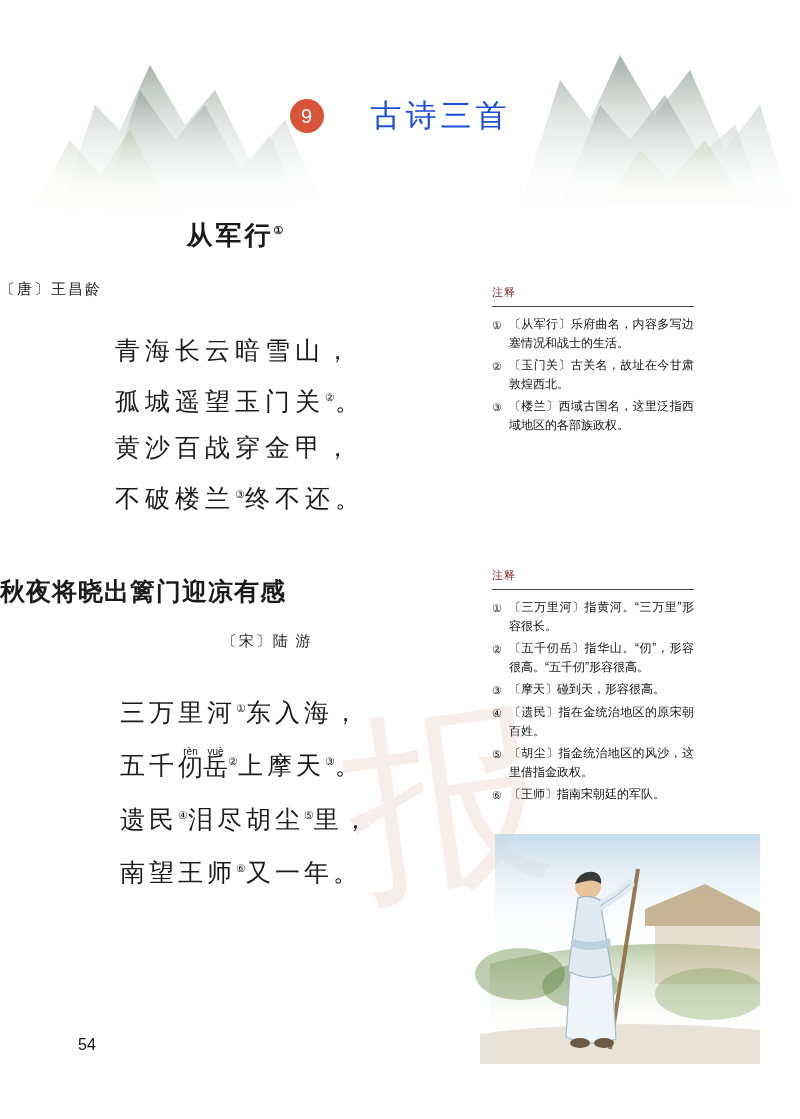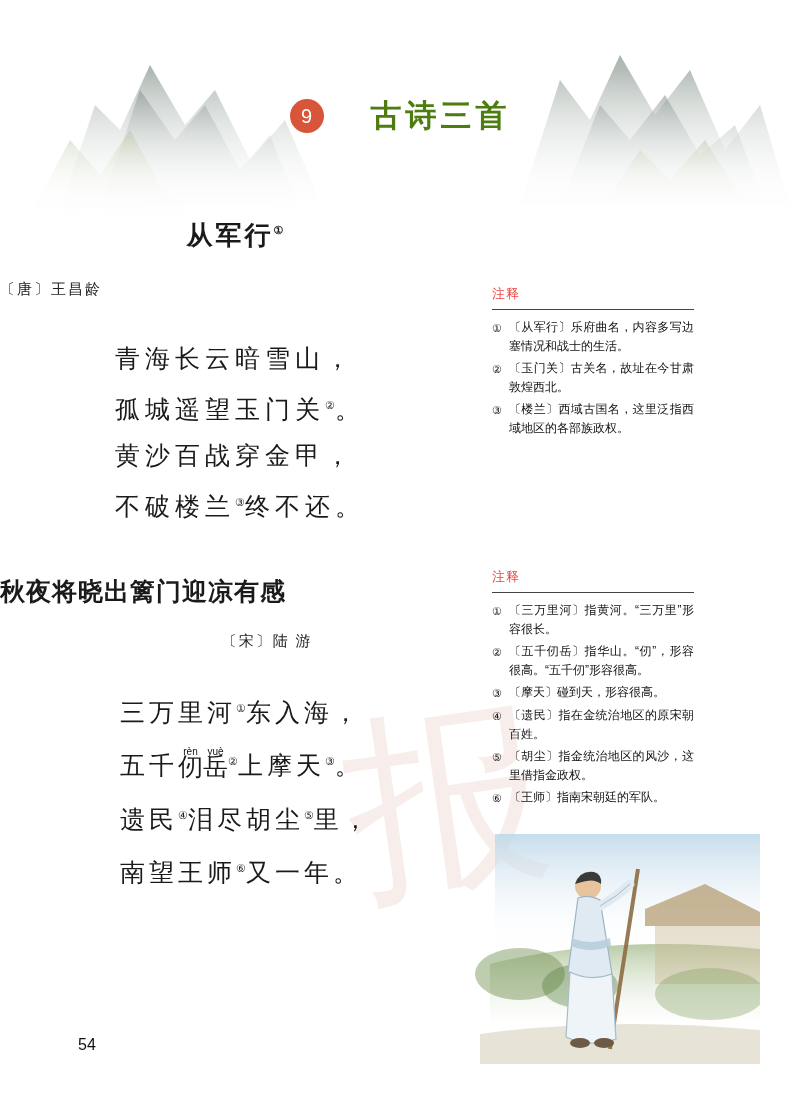--- a/index.html
+++ b/index.html
@@ -56,24 +56,24 @@
     color: #fff;
     font-size: 20px;
     font-family: "Liberation Sans", sans-serif;
     text-align: center;
     vertical-align: middle;
     margin-right: 12px;
   }
   .chapter-title {
     display: inline-block;
     font-size: 31px;
-    font-weight: bold;
+    font-weight: normal;
     letter-spacing: 4px;
     vertical-align: middle;
-    color: #4d7c0f;
+    color: #1d4ed8;
     margin-left: 35px;
   }
 
   
   .poem1-title {
     position: absolute;
     left: 0;
     top: 218px;
     width: 470px;
     text-align: center;
@@ -86,21 +86,21 @@
     left: 0;
     top: 280px;
     width: 470px;
     font-size: 15px;
     letter-spacing: 2px;
     color: #222;
   }
   .poem1-body {
     position: absolute;
     left: 115px;
-    top: 336px;
+    top: 328px;
     width: 360px;
     font-size: 25px;
     line-height: 46px;
     letter-spacing: 5px;
   }
   .poem1-body .line {
     white-space: nowrap;
   }
 
   
@@ -167,24 +167,24 @@
   .notes {
     position: absolute;
     width: 202px;
     left: 492px;
     font-family: "Liberation Sans", sans-serif;
   }
   .notes-1 { top: 285px; }
   .notes-2 { top: 568px; }
 
   .notes-label {
-    font-size: 13px;
+    font-size: 11px;
     letter-spacing: 1px;
     margin-bottom: 6px;
-    color: #ef4444;
+    color: #7f1d1d;
   }
   .notes-rule {
     border-top: 1px solid #444;
     margin-bottom: 8px;
   }
   .note-item {
     display: flex;
     font-size: 12px;
     line-height: 19px;
     margin-bottom: 3px;

